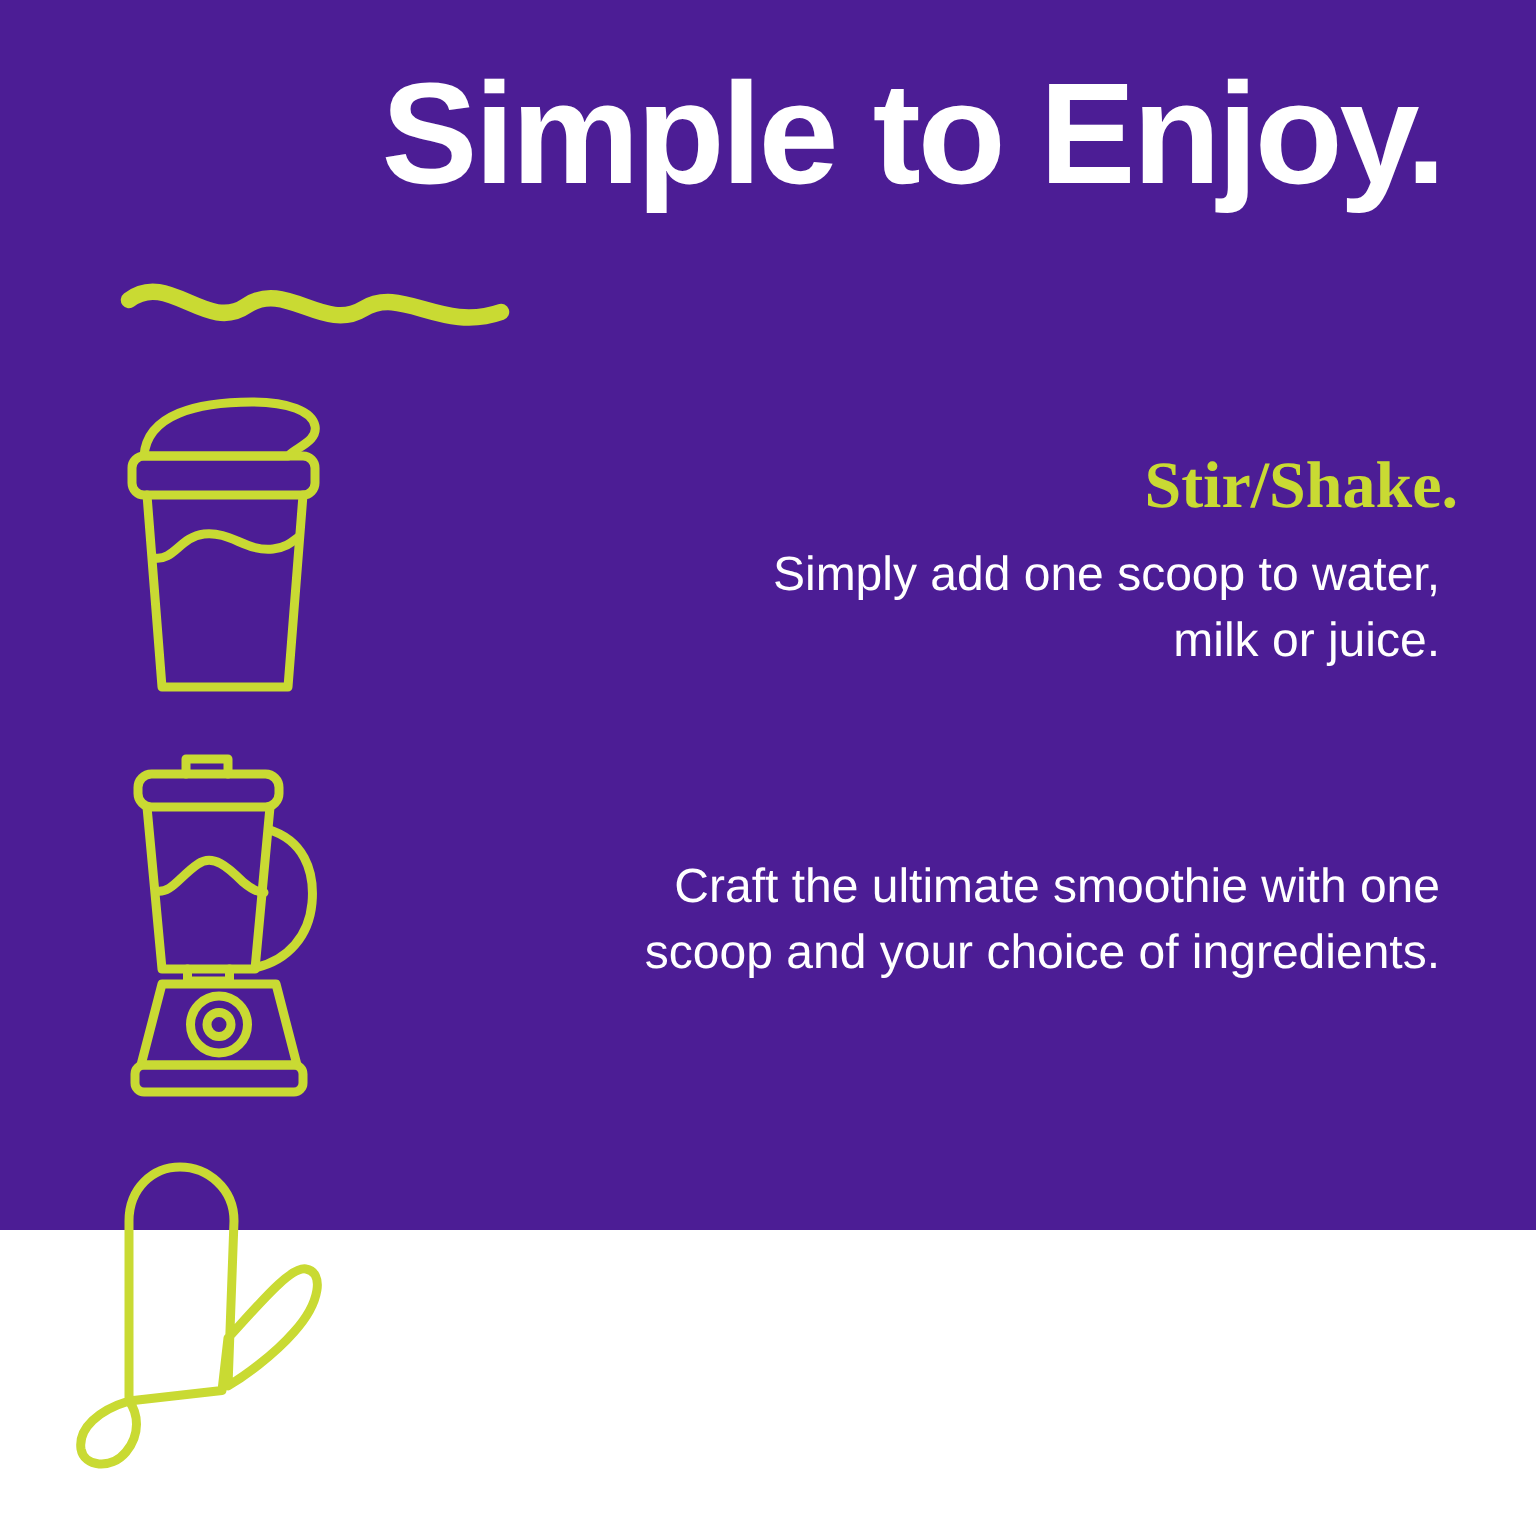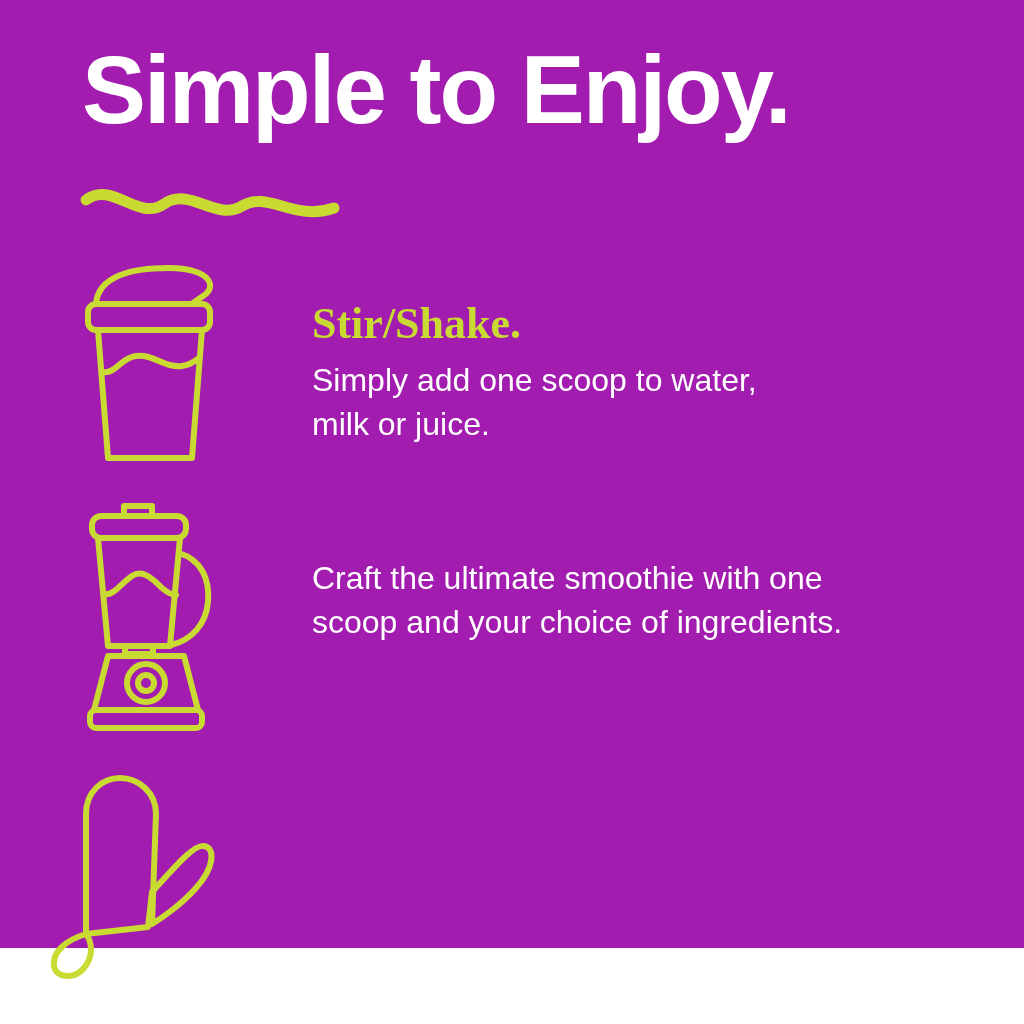--- a/index.html
+++ b/index.html
@@ -8,23 +8,24 @@
   }
   body {
     width: 1024px;
     height: 1024px;
     overflow: hidden;
     font-family: "Liberation Sans", sans-serif;
   }
   #poster {
     position: relative;
     width: 1024px;
-    height: 948px;
-    background: #a21caf;
+    height: 820px;
+    background: #4c1d95;
     box-sizing: border-box;
+    text-align: right;
   }
 
   
   #title {
     position: absolute;
     left: 82px;
     top: 38px;
     width: 880px;
     color: #ffffff;
     font-family: "Liberation Sans", sans-serif;
@@ -68,21 +69,21 @@
     letter-spacing: 0px;
     margin: 0 0 10px 0;
     white-space: nowrap;
   }
   .step-body {
     font-family: "Liberation Sans", sans-serif;
     font-weight: normal;
     color: #ffffff;
     font-size: 32px;
     line-height: 44px;
-    margin: 0;
+    margin: 12px;
     white-space: pre-line;
   }
 
   
   #step-stir  { top: 262px; }
   #step-stir .step-icon  { left: 72px; }
   #step-stir .step-text  { top: 38px; }
 
   #step-blend { top: 498px; }
   #step-blend .step-icon { left: 78px; }

